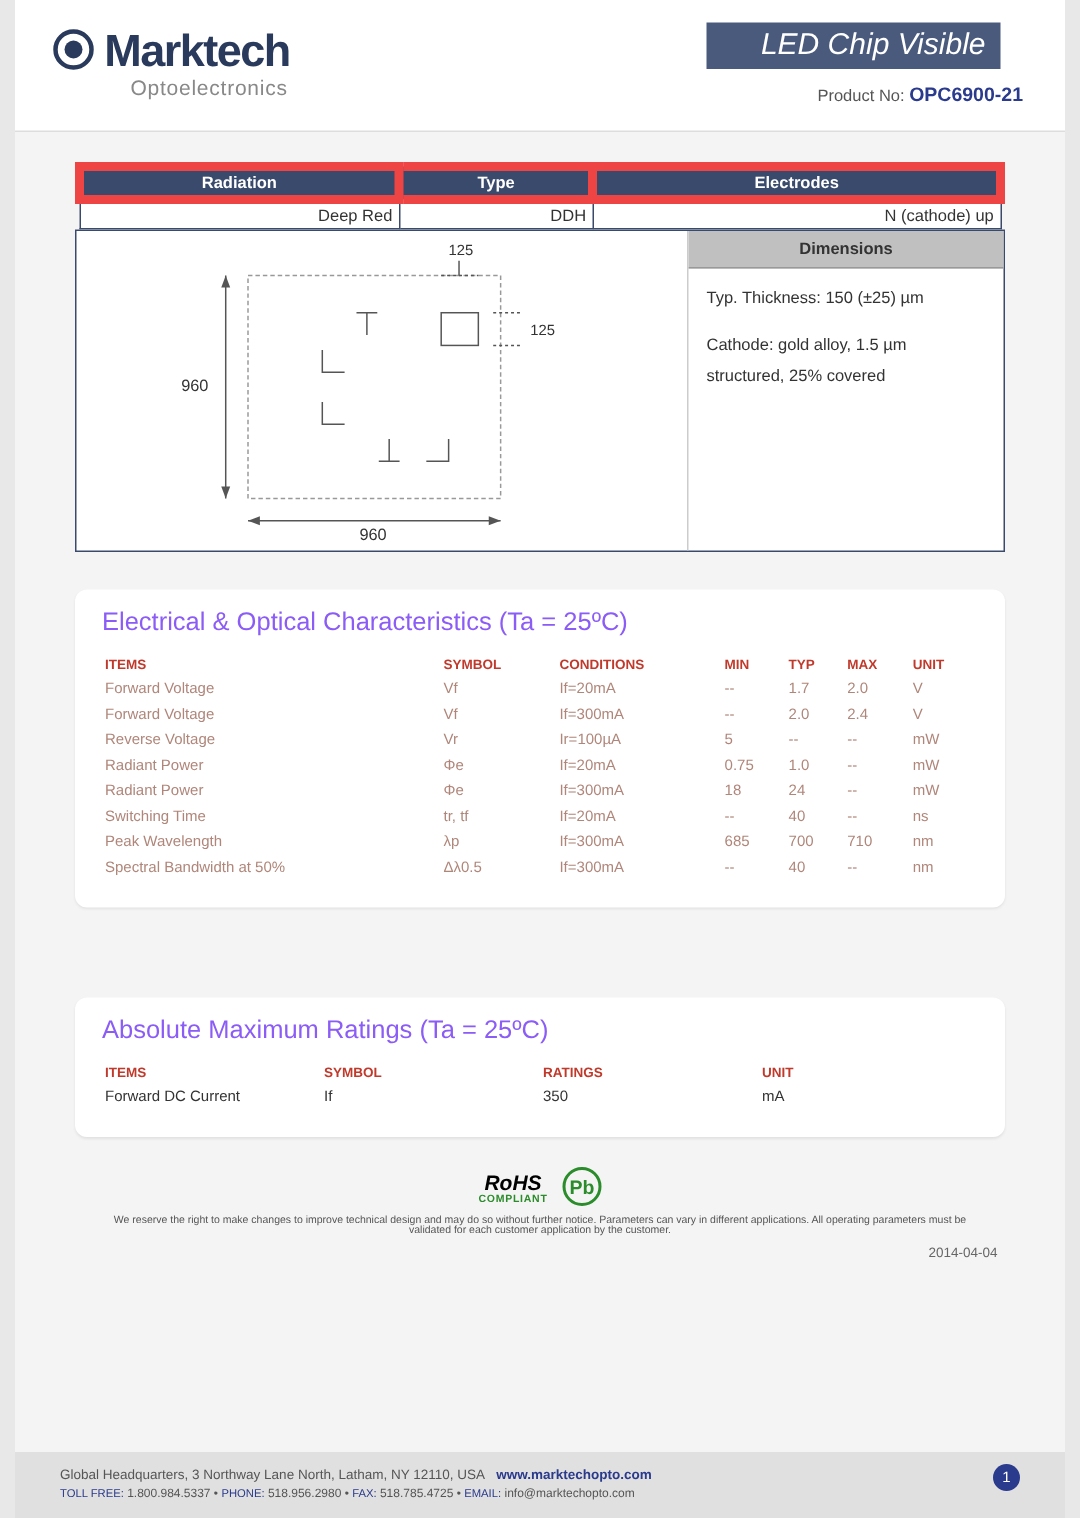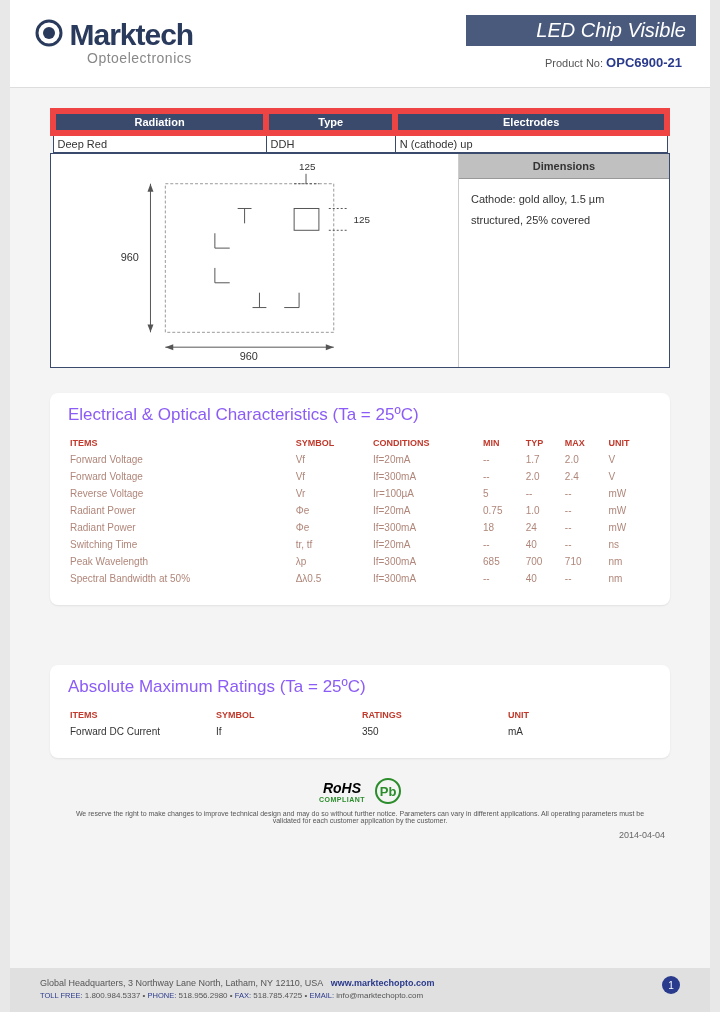--- a/index.html
+++ b/index.html
@@ -46,23 +46,23 @@
   .logo-sub {
     display: block;
     color: #888;
     font-size: 14px;
     margin-left: 52px;
     margin-top: -2px;
     letter-spacing: 0.5px;
   }
   .title-band {
     position: absolute;
-    right: 14px;
+    right: 43px;
     top: 15px;
-    width: 230px;
+    width: 196px;
     background: #4a5a7c;
     color: #fff;
     font-size: 20px;
     font-weight: 300;
     padding: 4px 10px;
     text-align: right;
     font-style: italic;
   }
   .product-no {
     position: absolute;
@@ -88,21 +88,21 @@
     background: #3a4a6c;
     color: #fff;
     border: 6px solid #ef4444;
     padding: 2px 4px;
     font-weight: bold;
     text-align: center;
   }
   .spec-table td {
     border: 1px solid #3a4a6c;
     padding: 2px 4px;
-    text-align: left;
+    text-align: right;
     background: #fff;
   }
   .diagram-box {
     border: 1px solid #3a4a6c;
     background: #fff;
     display: flex;
     margin-top: 0;
     height: 215px;
   }
   .diagram-left {
@@ -306,20 +306,21 @@
           <text x="65" y="108" font-size="11" fill="#333">960</text>
           <line x1="110" y1="195" x2="280" y2="195" stroke="#555"></line>
           <polygon points="110,195 118,192 118,198" fill="#555"></polygon>
           <polygon points="280,195 272,192 272,198" fill="#555"></polygon>
           <text x="185" y="208" font-size="11" fill="#333">960</text>
         </svg>
       </div>
       <div class="diagram-right">
         <div class="dim-header">Dimensions</div>
         <div class="dim-body">
+          <p>Typ. Thickness: 150 (±25) µm</p>
           <p>Cathode: gold alloy, 1.5 µm</p>
           <p style="margin-top:-10px;">structured, 25% covered</p>
         </div>
       </div>
     </div>
 
     <div class="section">
       <div class="section-title">Electrical &amp; Optical Characteristics (Ta = 25ºC)</div>
       <table class="char-table">
         <thead>

